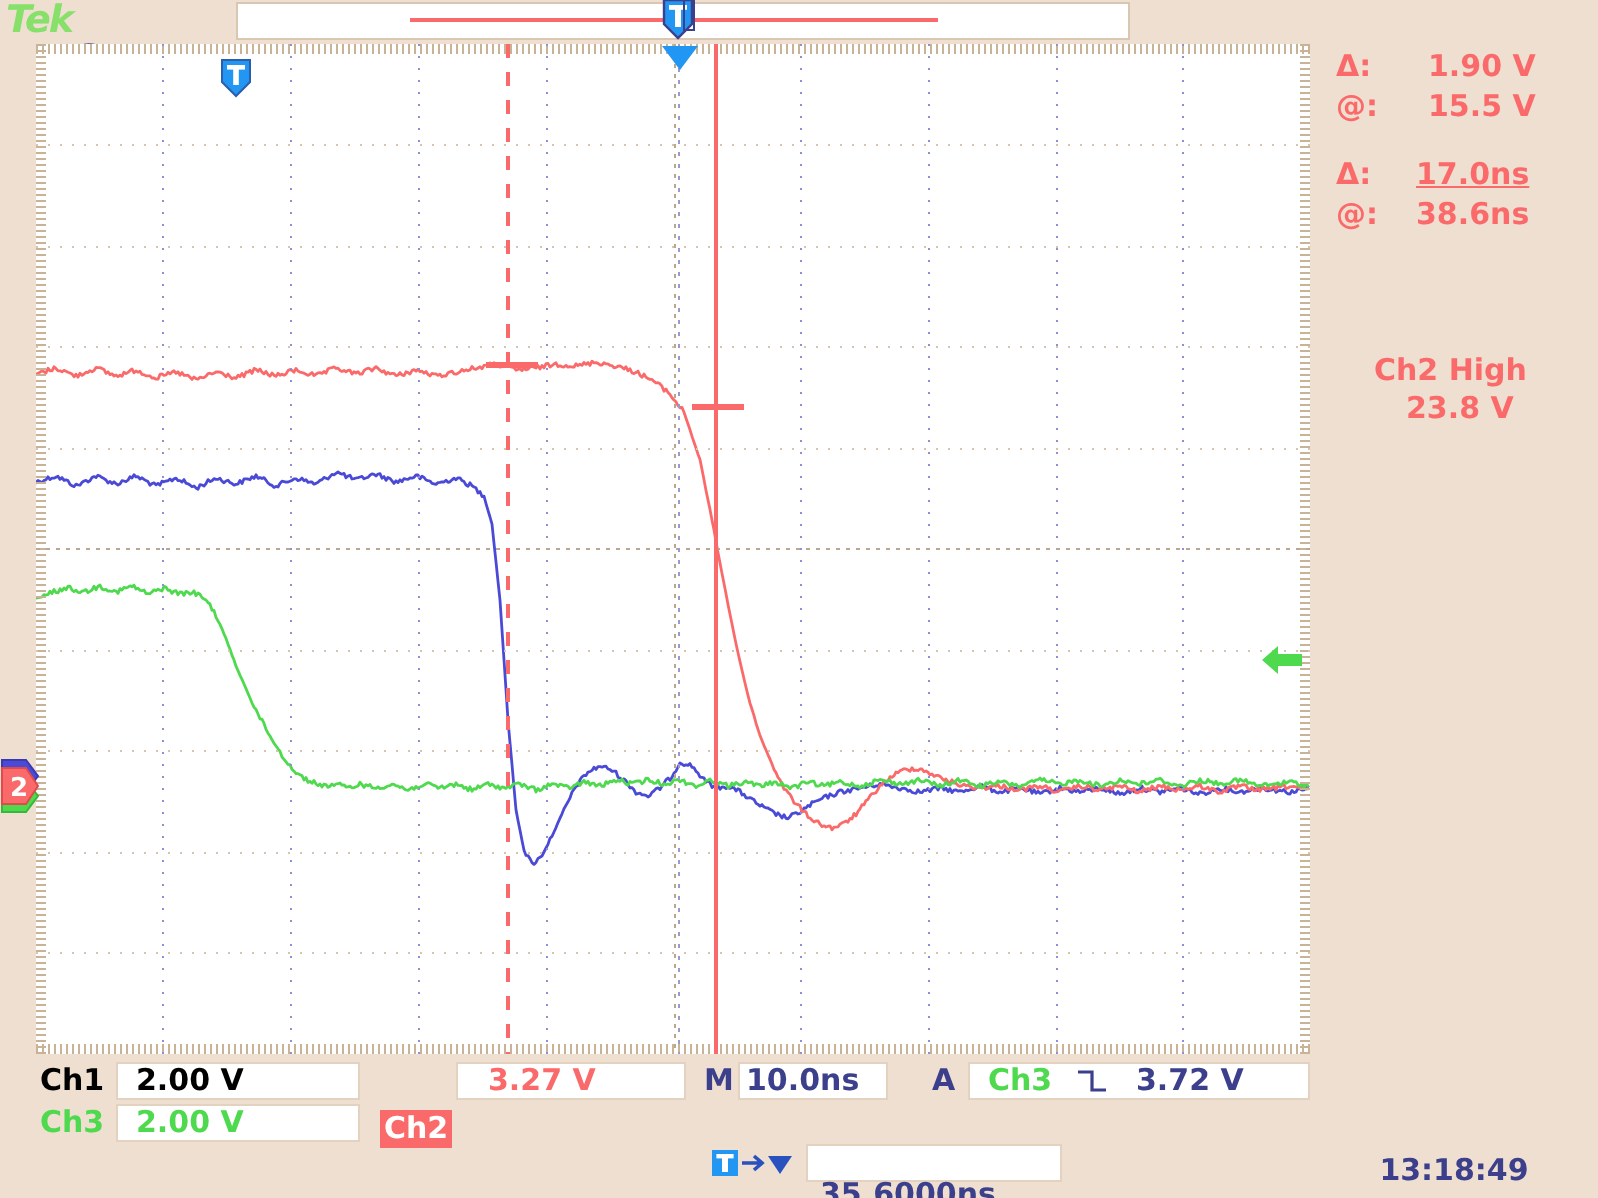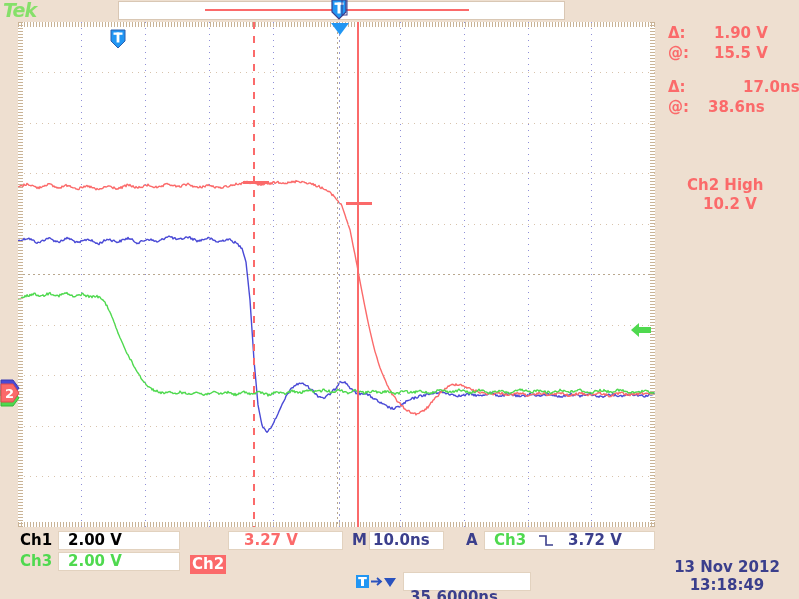--- a/index.html
+++ b/index.html
@@ -184,26 +184,26 @@
       <path d="M1 10 L9 3 L9 7 L21 7 L21 13 L9 13 L9 17 Z" fill="#4fd94f"></path>
     </svg>
   </div>
 
   <div class="readout" style="left:668px;top:24px;">Δ:</div>
   <div class="readout" style="left:714px;top:24px;">1.90 V</div>
   <div class="readout" style="left:668px;top:44px;">@:</div>
   <div class="readout" style="left:714px;top:44px;">15.5 V</div>
 
   <div class="readout" style="left:668px;top:78px;">Δ:</div>
-  <div class="readout" style="left:743px;top:78px;">17.0ns</div>
+  <div class="readout" style="left:708px;top:78px;text-decoration:underline;">17.0ns</div>
   <div class="readout" style="left:668px;top:98px;">@:</div>
   <div class="readout" style="left:708px;top:98px;">38.6ns</div>
 
   <div class="readout" style="left:687px;top:176px;">Ch2 High</div>
-  <div class="readout" style="left:703px;top:195px;">10.2 V</div>
+  <div class="readout" style="left:703px;top:195px;">23.8 V</div>
 
   <div class="fieldbox" style="left:58px;top:531px;width:122px;"></div>
   <div class="slab ch1c" style="left:20px;top:531px;">Ch1</div>
   <div class="slab ch1c" style="left:68px;top:531px;">2.00 V</div>
 
   <div class="ch2sel" style="left:190px;top:555px;">Ch2</div>
   <div class="fieldbox" style="left:228px;top:531px;width:115px;"></div>
   <div class="slab ch2c" style="left:244px;top:531px;">3.27 V</div>
 
   <div class="slab blk" style="left:352px;top:531px;">M</div>
@@ -229,16 +229,15 @@
       <rect x="0" y="1" width="13" height="13" fill="#2196f3"></rect>
       <rect x="2.2" y="3" width="8.6" height="2.2" fill="#ffffff"></rect>
       <rect x="5" y="3" width="3" height="9" fill="#ffffff"></rect>
       <path d="M15 7.5 H25 M21 4 L25 7.5 L21 11" fill="none" stroke="#2a52be" stroke-width="1.8"></path>
       <path d="M28 4 H40 L34 13 Z" fill="#2a52be"></path>
     </svg>
   </div>
   <div class="fieldbox" style="left:403px;top:572px;width:128px;"></div>
   <div class="slab blk" style="left:410px;top:572px;margin-top:16px;">35.6000ns</div>
 
-  <div class="dateblk" style="left:662px;top:558px;width:130px;">13 Nov 2012</div>
   <div class="dateblk" style="left:662px;top:576px;width:130px;">13:18:49</div>
 
 </div>
 
 </body></html>

